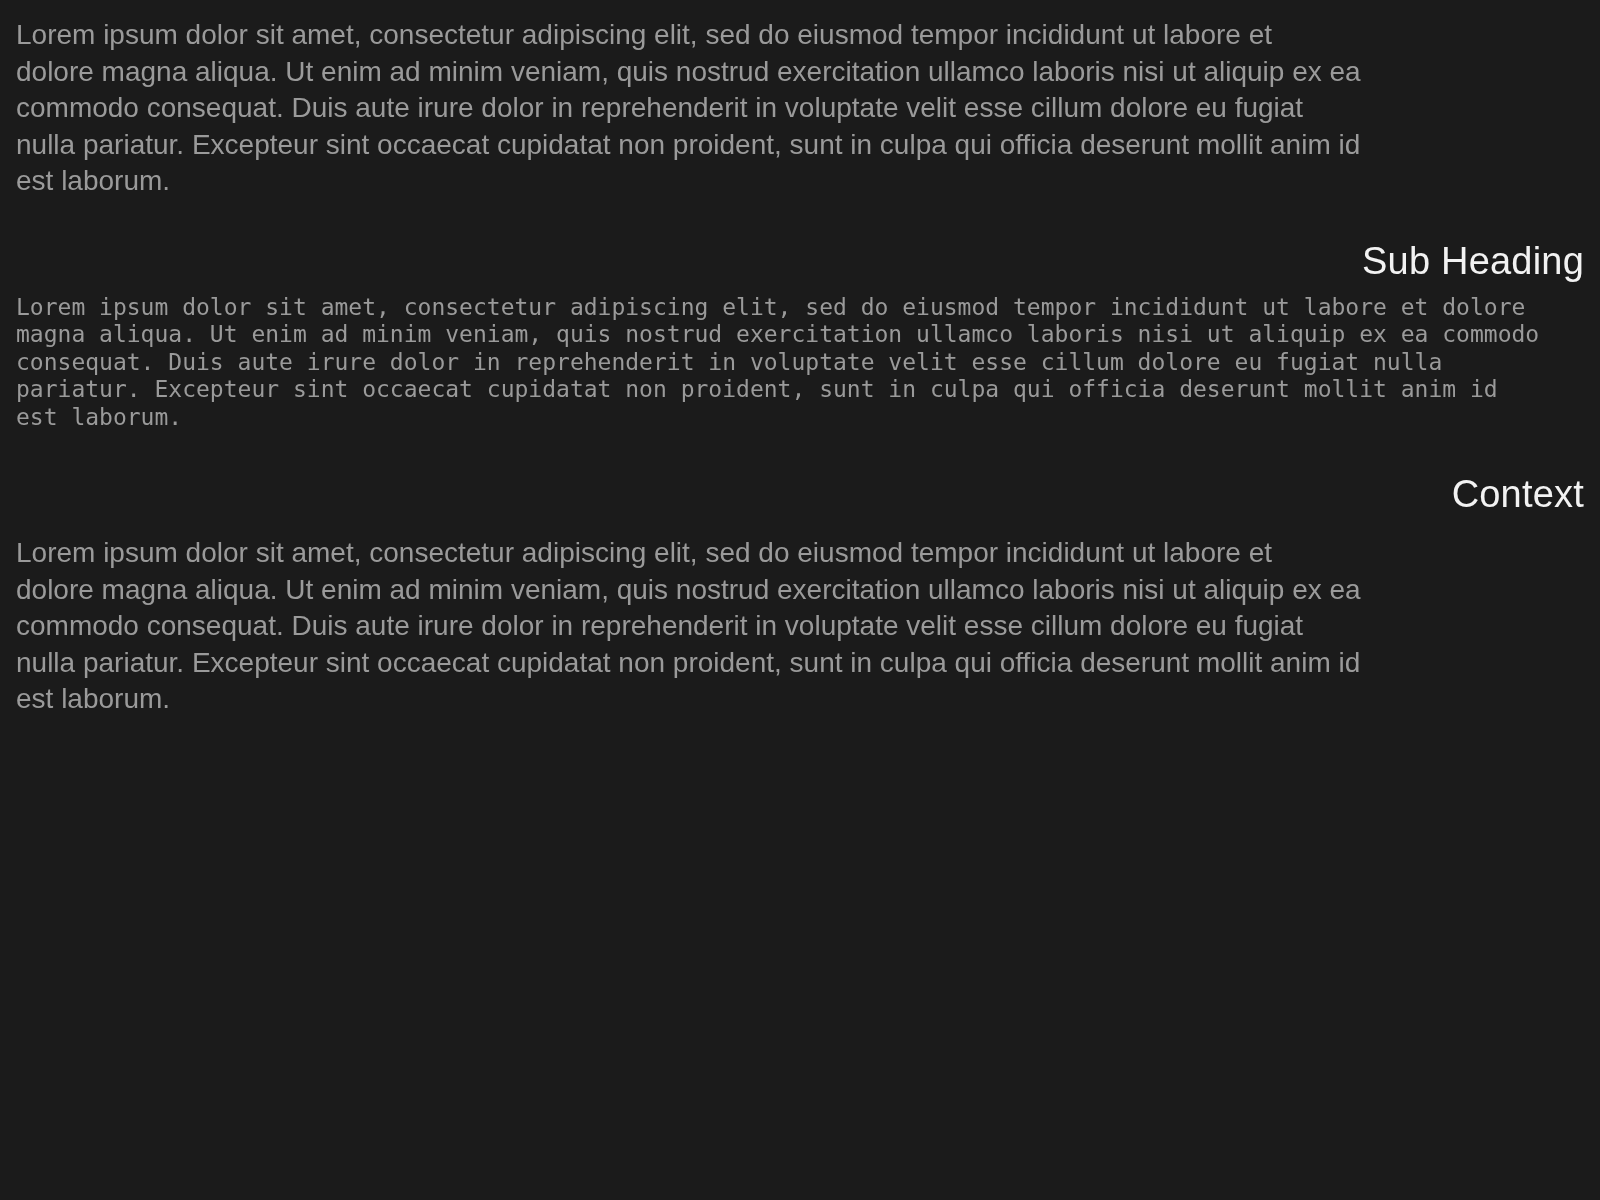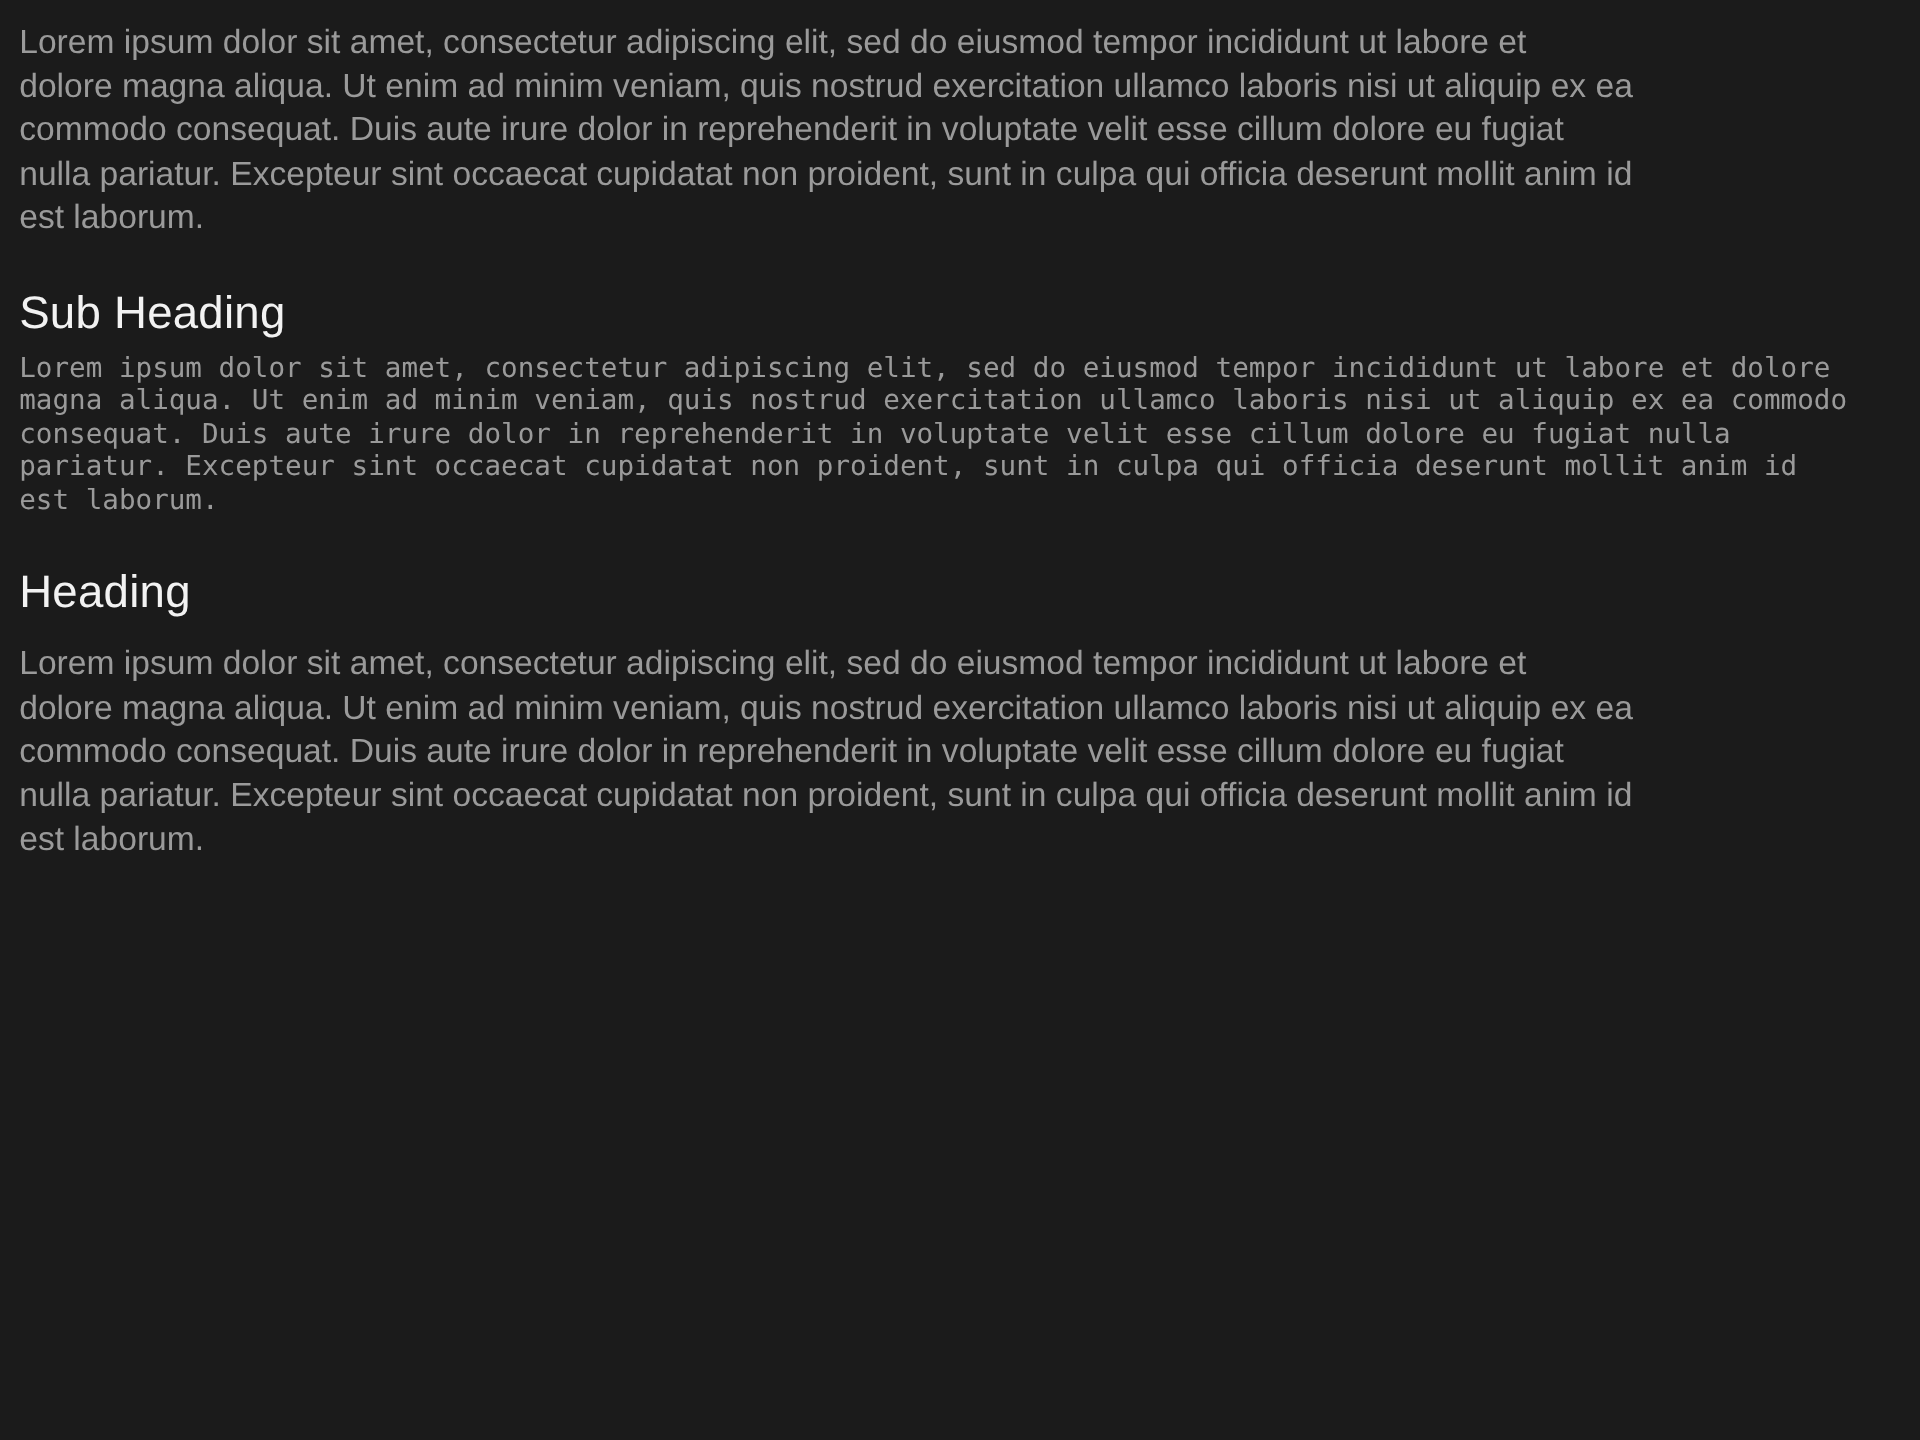--- a/index.html
+++ b/index.html
@@ -29,20 +29,21 @@
     letter-spacing: 0.2px;
     color: #919191;
   }
   h2.white-heading {
     margin: 39px 0 11px 0;
     font-size: 38px;
     line-height: 44px;
     font-weight: 300;
     letter-spacing: 0.2px;
     color: #f2f2f2;
+    text-align: right;
   }
   h2.context-heading {
     margin: 41px 0 19px 0;
   }
   p.body-par {
     margin: 0;
     font-size: 28px;
     line-height: 36.5px;
     font-weight: 300;
     color: #9a9a9a;
@@ -69,20 +70,20 @@
 est laborum.</p>
 
   <h2 class="white-heading">Sub Heading</h2>
 
   <p class="mono-par">Lorem ipsum dolor sit amet, consectetur adipiscing elit, sed do eiusmod tempor incididunt ut labore et dolore
 magna aliqua. Ut enim ad minim veniam, quis nostrud exercitation ullamco laboris nisi ut aliquip ex ea commodo
 consequat. Duis aute irure dolor in reprehenderit in voluptate velit esse cillum dolore eu fugiat nulla
 pariatur. Excepteur sint occaecat cupidatat non proident, sunt in culpa qui officia deserunt mollit anim id
 est laborum.</p>
 
-  <h2 class="white-heading context-heading">Heading</h2>
+  <h2 class="white-heading context-heading">Context</h2>
 
   <p class="body-par">Lorem ipsum dolor sit amet, consectetur adipiscing elit, sed do eiusmod tempor incididunt ut labore et
 dolore magna aliqua. Ut enim ad minim veniam, quis nostrud exercitation ullamco laboris nisi ut aliquip ex ea
 commodo consequat. Duis aute irure dolor in reprehenderit in voluptate velit esse cillum dolore eu fugiat
 nulla pariatur. Excepteur sint occaecat cupidatat non proident, sunt in culpa qui officia deserunt mollit anim id
 est laborum.</p>
 </main>
 
 </body></html>

